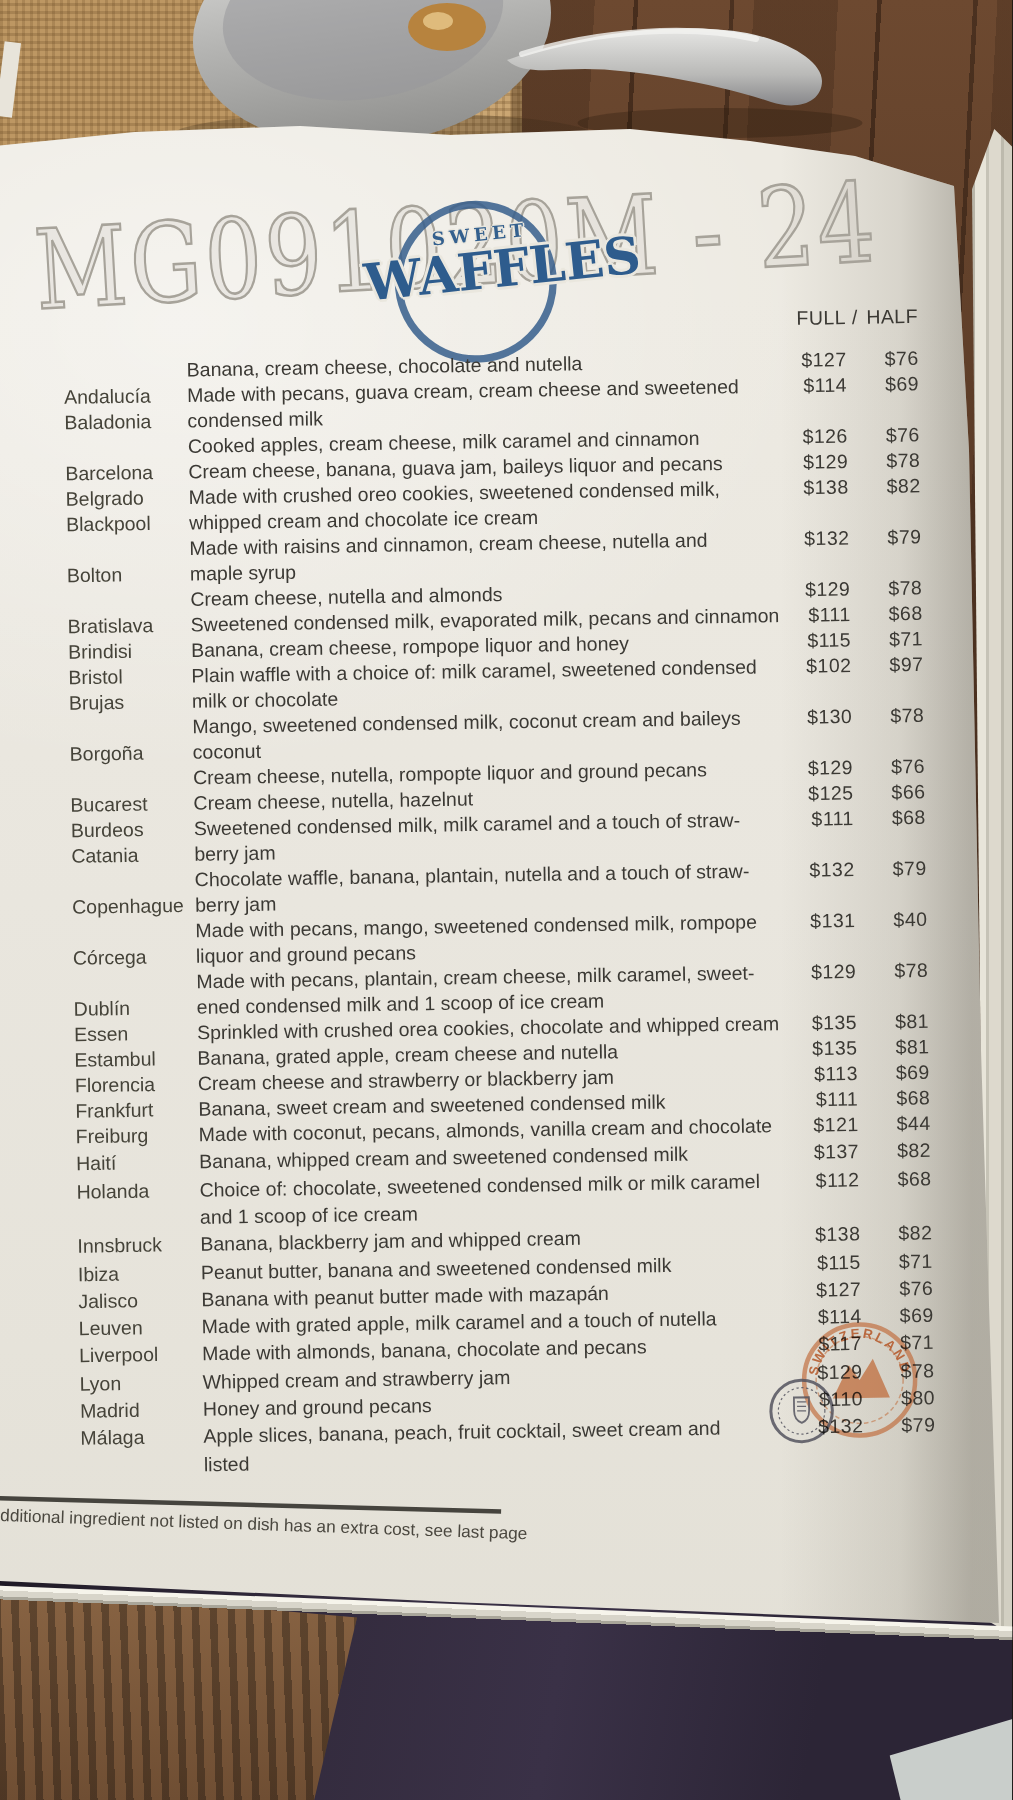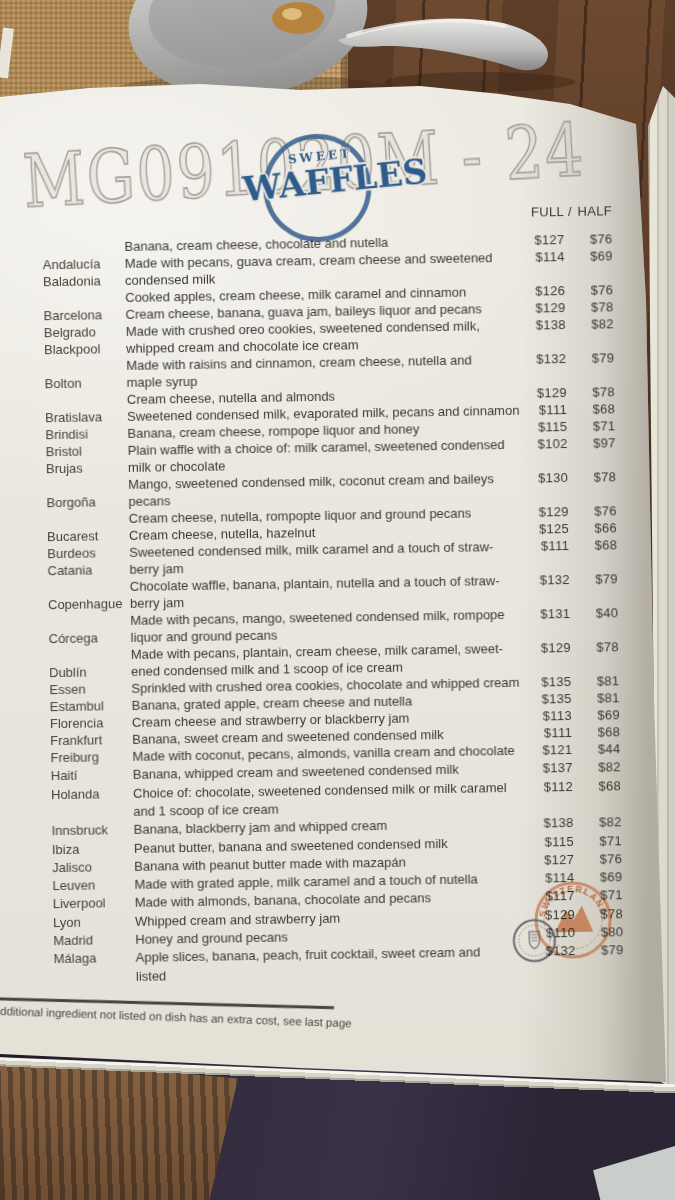--- a/index.html
+++ b/index.html
@@ -233,21 +233,21 @@
             <span class="col-half"></span>
           </div>
           <div class="mline" style="top: 478px;">
             <span class="col-city"></span>
             <span class="col-desc">Mango, sweetened condensed milk, coconut cream and baileys</span>
             <span class="col-full">$130</span>
             <span class="col-half">$78</span>
           </div>
           <div class="mline" style="top: 495px;">
             <span class="col-city">Borgoña</span>
-            <span class="col-desc">pecans</span>
+            <span class="col-desc">coconut</span>
             <span class="col-full"></span>
             <span class="col-half"></span>
           </div>
           <div class="mline" style="top: 512px;">
             <span class="col-city"></span>
             <span class="col-desc">Cream cheese, nutella, rompopte liquor and ground pecans</span>
             <span class="col-full">$129</span>
             <span class="col-half">$76</span>
           </div>
           <div class="mline" style="top: 529px;">

